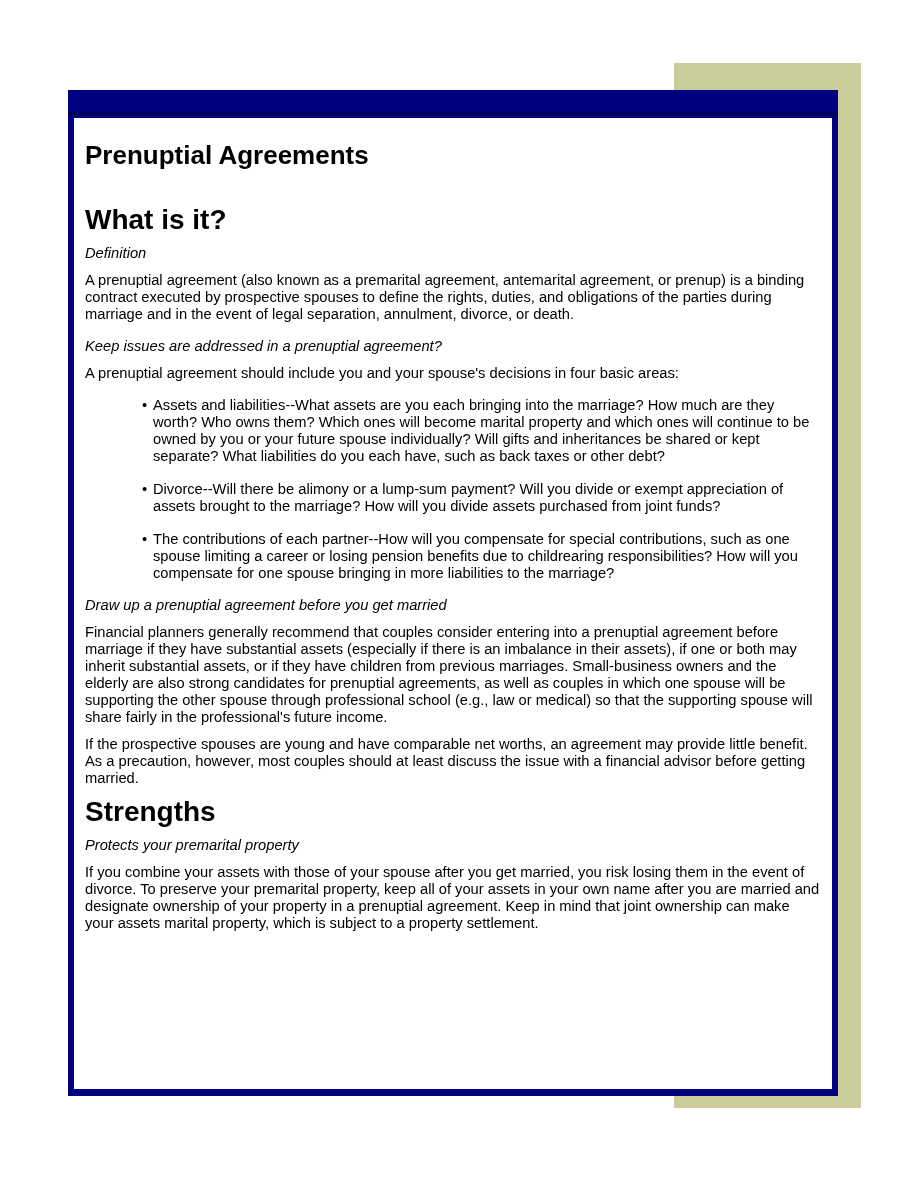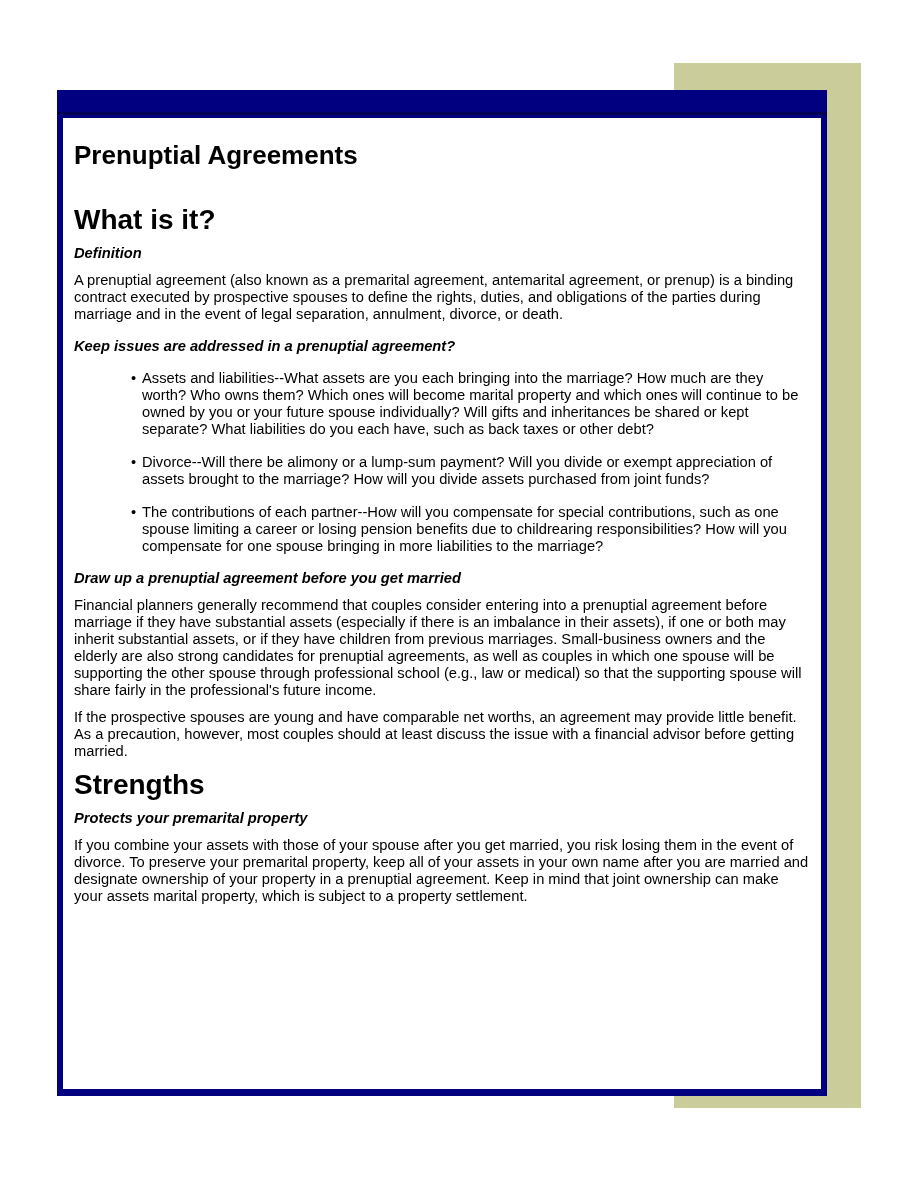--- a/index.html
+++ b/index.html
@@ -17,21 +17,21 @@
   .tan-accent {
     position: absolute;
     left: 674px;
     top: 63px;
     width: 187px;
     height: 1045px;
     background: var(--tan, #CACC99);
   }
   .doc-frame {
     position: absolute;
-    left: 57px;
+    left: 68px;
     top: 90px;
     width: 770px;
     height: 1006px;
     box-sizing: border-box;
     background: #ffffff;
     border-style: solid;
     border-color: var(--navy, #000080);
     border-width: 28px 6px 7px 6px;
   }
   
@@ -60,21 +60,21 @@
     line-height: 21px;
     font-weight: bold;
     margin: 14px 0 0 0;
   }
   h2.h2-first {
     margin-top: 41px;
   }
   h3 {
     font-size: 14.7px;
     line-height: 17px;
-    font-weight: bold;
+    font-weight: normal;
     font-style: italic;
     margin: 15px 0 0 0;
   }
   p {
     margin: 10px 0 0 0;
   }
   ul.bullets {
     list-style: none;
     margin: 15px 0 0 0;
     padding: 0 0 0 57px;
@@ -100,20 +100,21 @@
 
 <div class="doc-frame">
   <div class="doc-content">
 
     <h1>Prenuptial Agreements</h1>
 
     <h2 class="h2-first">What is it?</h2>
     <h3>Definition</h3>
     <p>A prenuptial agreement (also known as a premarital agreement, antemarital agreement, or prenup) is a binding contract executed by prospective spouses to define the rights, duties, and obligations of the parties during marriage and in the event of legal separation, annulment, divorce, or death.</p>
     <h3>Keep issues are addressed in a prenuptial agreement?</h3>
+    <p>A prenuptial agreement should include you and your spouse's decisions in four basic areas:</p>
     <ul class="bullets">
       <li>Assets and liabilities--What assets are you each bringing into the marriage? How much are they worth? Who owns them? Which ones will become marital property and which ones will continue to be owned by you or your future spouse individually? Will gifts and inheritances be shared or kept separate? What liabilities do you each have, such as back taxes or other debt?</li>
       <li>Divorce--Will there be alimony or a lump-sum payment? Will you divide or exempt appreciation of assets brought to the marriage? How will you divide assets purchased from joint funds?</li>
       <li>The contributions of each partner--How will you compensate for special contributions, such as one spouse limiting a career or losing pension benefits due to childrearing responsibilities? How will you compensate for one spouse bringing in more liabilities to the marriage?</li>
     </ul>
 
     <h3>Draw up a prenuptial agreement before you get married</h3>
     <p>Financial planners generally recommend that couples consider entering into a prenuptial agreement before marriage if they have substantial assets (especially if there is an imbalance in their assets), if one or both may inherit substantial assets, or if they have children from previous marriages. Small-business owners and the elderly are also strong candidates for prenuptial agreements, as well as couples in which one spouse will be supporting the other spouse through professional school (e.g., law or medical) so that the supporting spouse will share fairly in the professional's future income.</p>
     <p>If the prospective spouses are young and have comparable net worths, an agreement may provide little benefit. As a precaution, however, most couples should at least discuss the issue with a financial advisor before getting married.</p>
 

